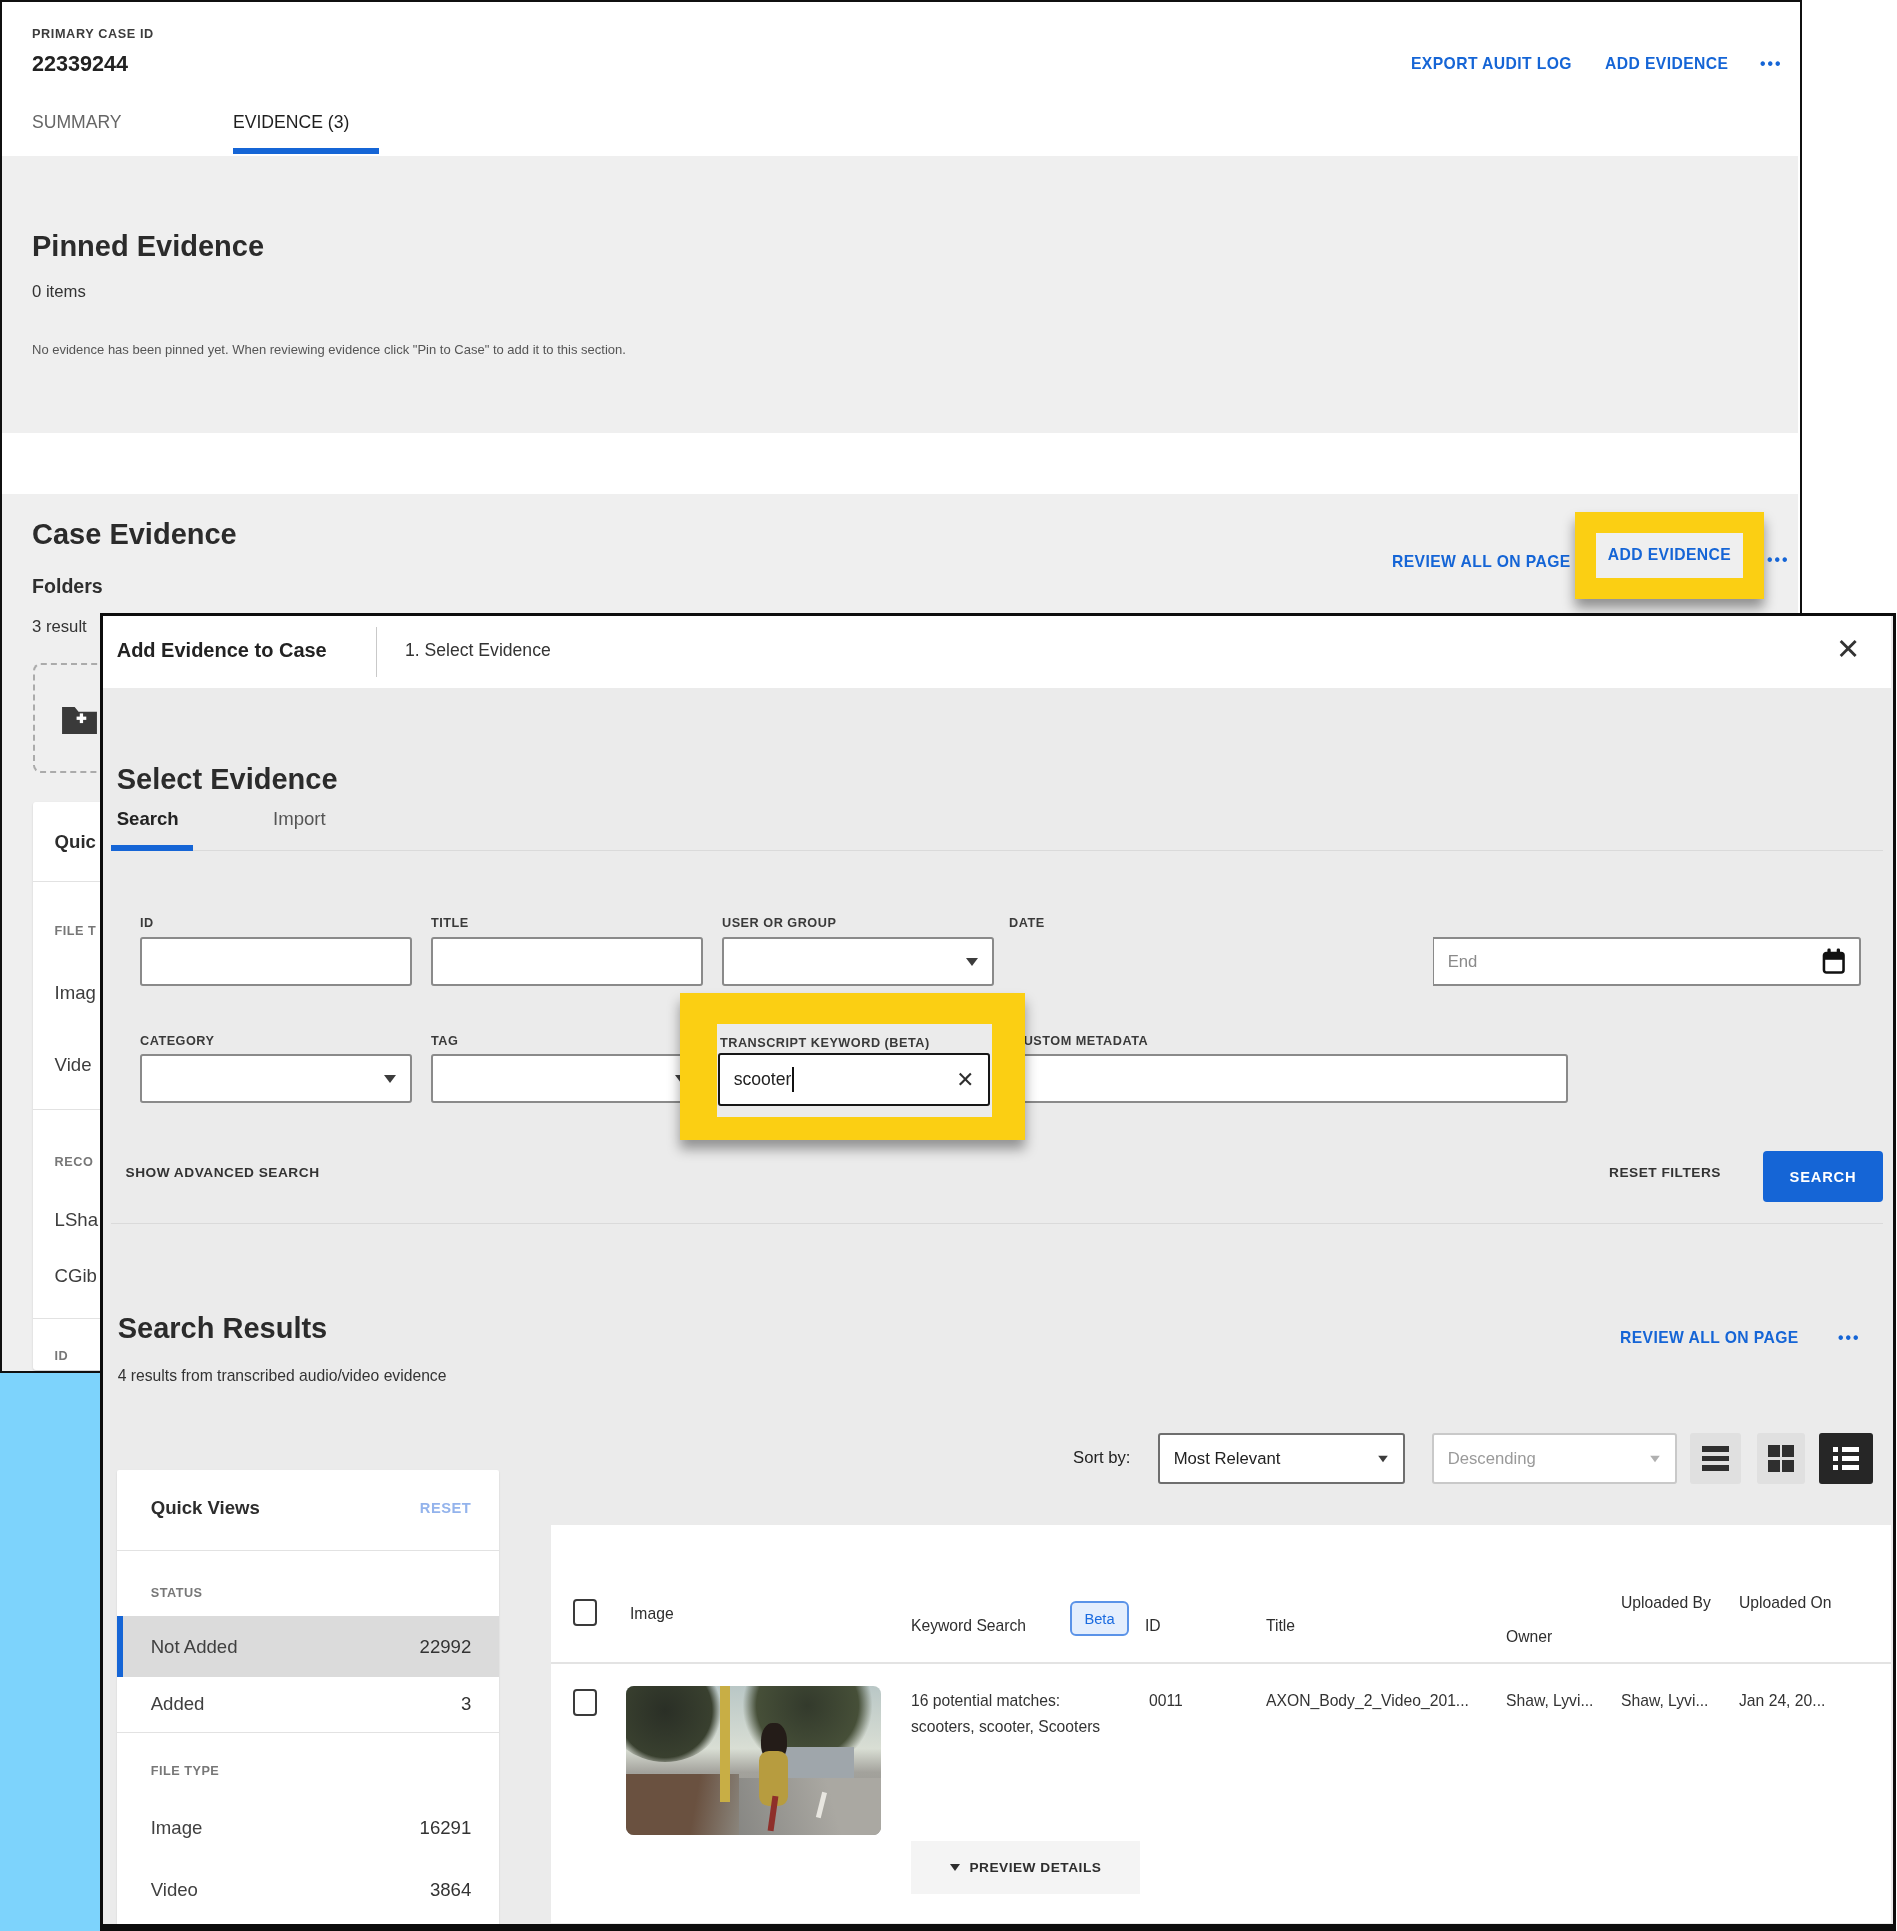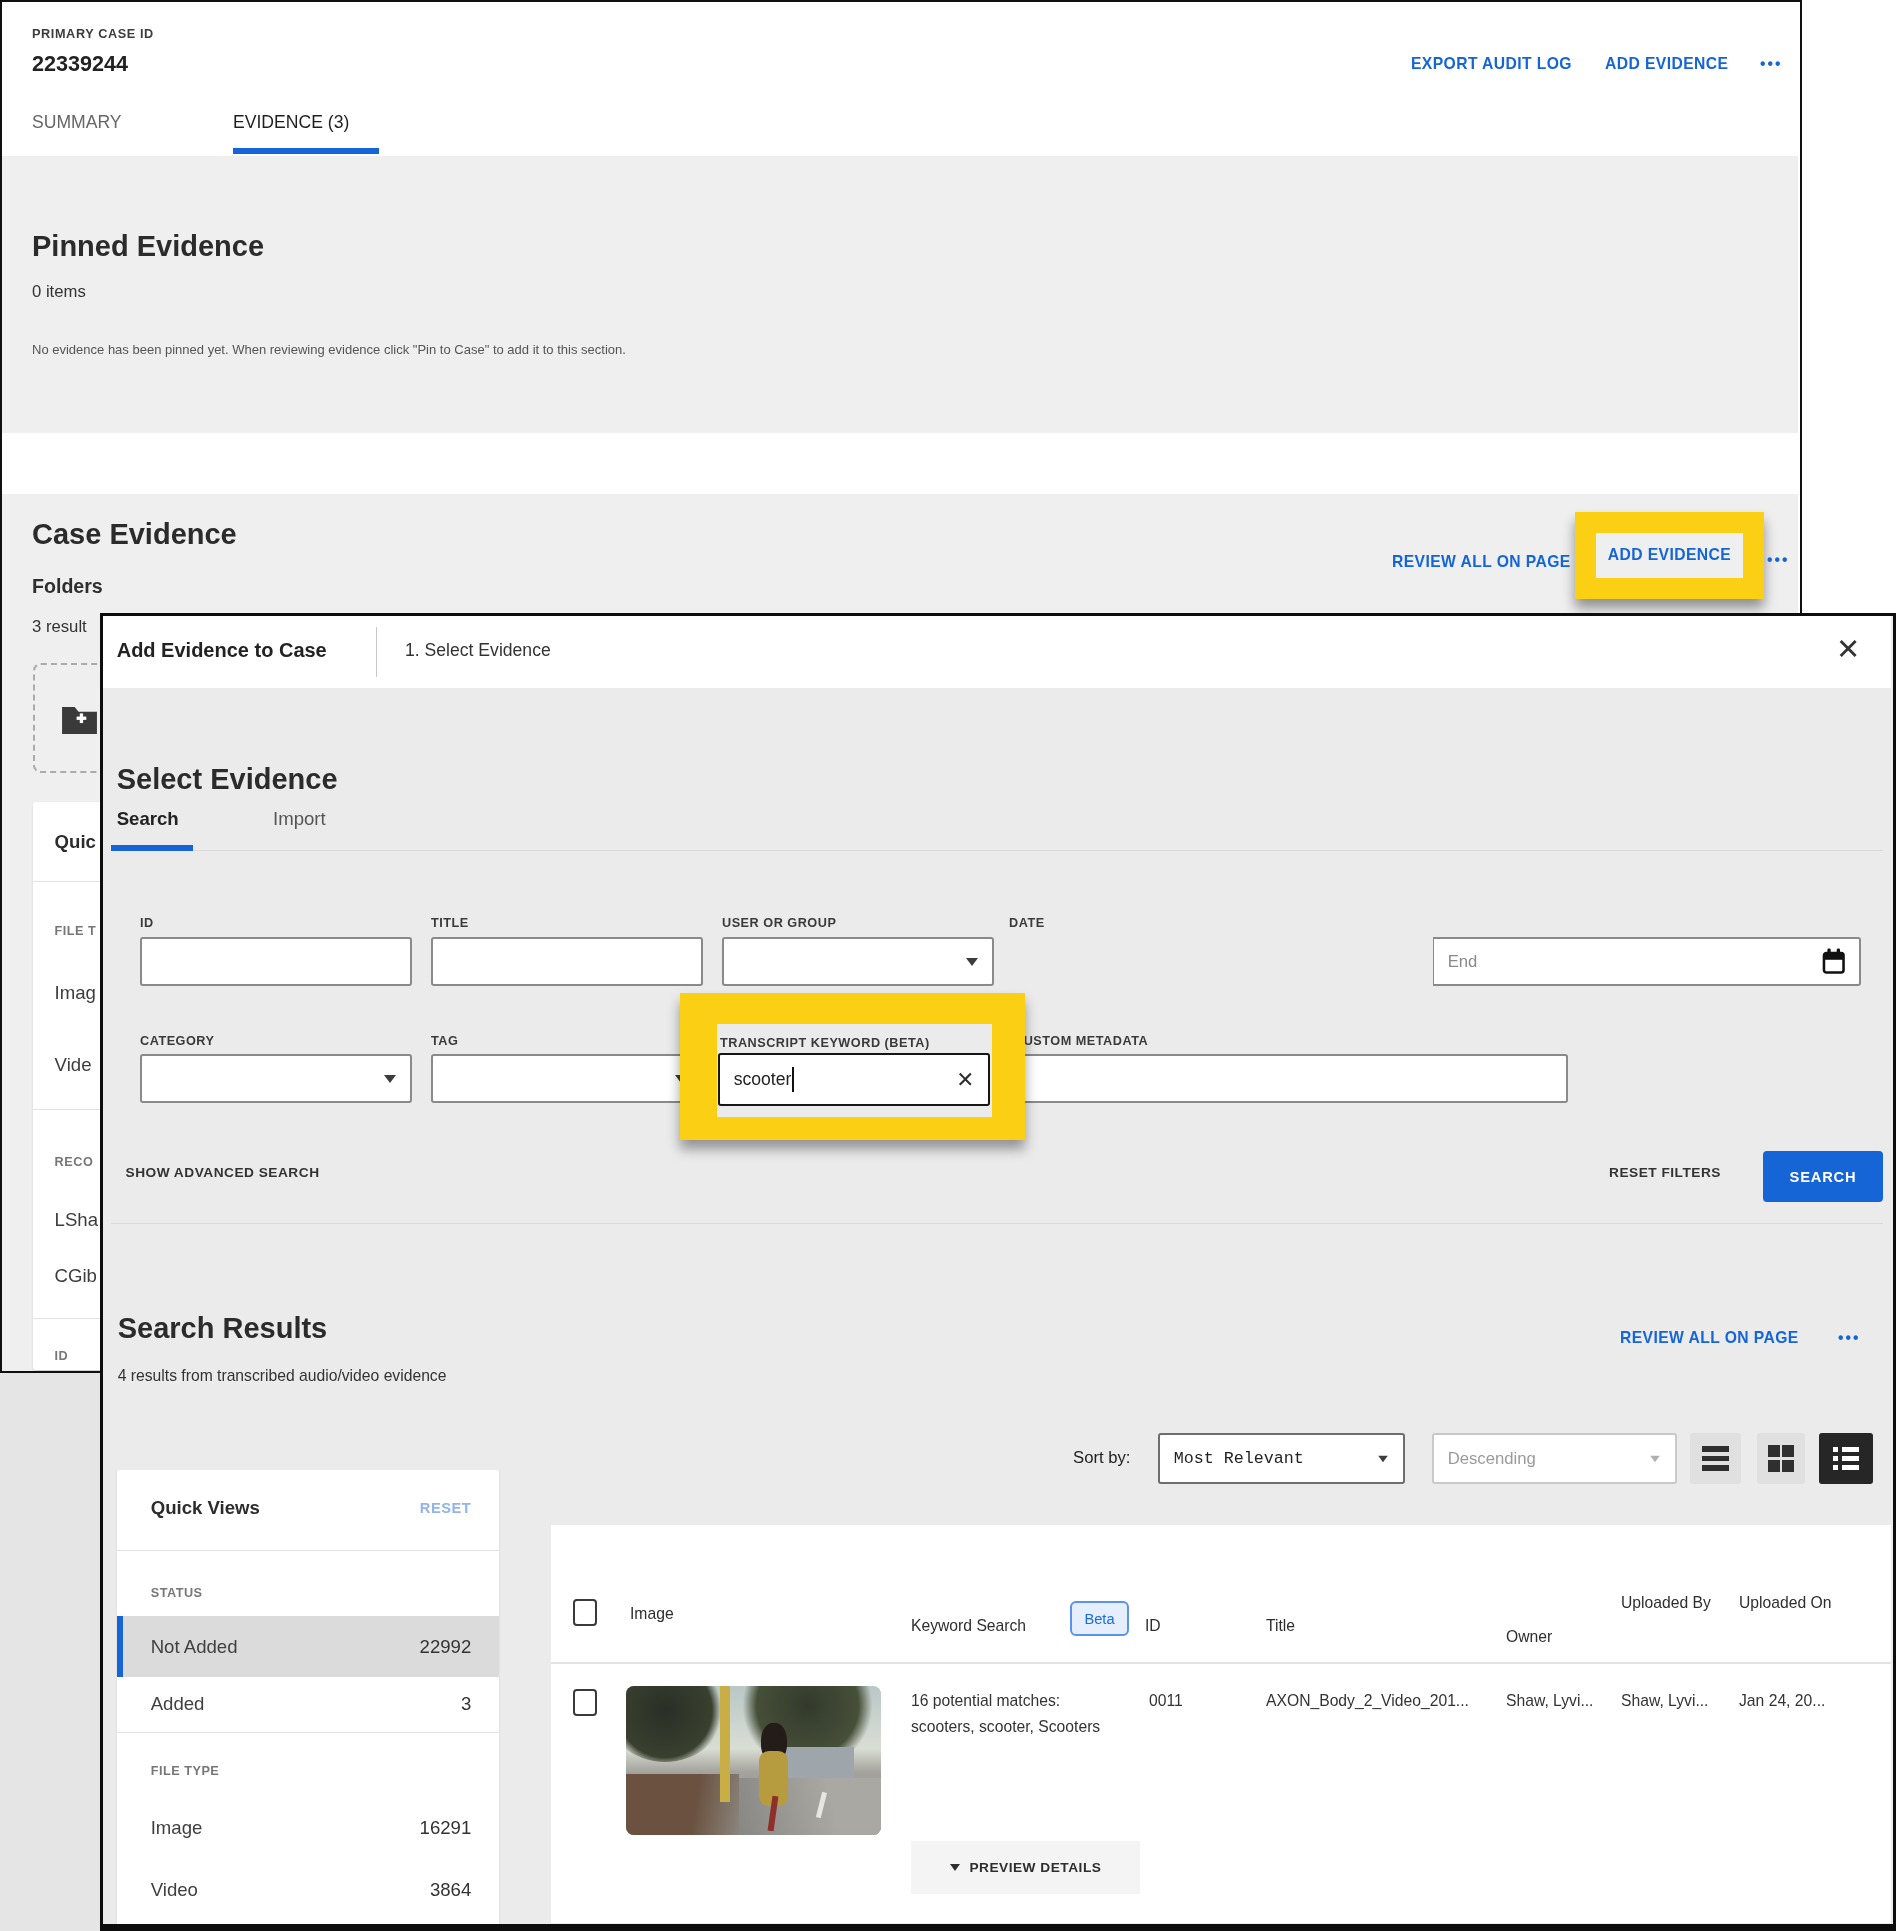--- a/index.html
+++ b/index.html
@@ -1,19 +1,19 @@
 <!DOCTYPE html>
 <html><head>
 <meta charset="utf-8">
 <style>
   * { box-sizing: border-box; margin: 0; padding: 0; }
   html,body { width:1898px; height:1932px; background:#fff; overflow:hidden;
     font-family:"Liberation Sans","DejaVu Sans",sans-serif; color:#333; }
   .abs { position:absolute; }
-  .stage { position:relative; width:1584px; height:1932px; background:#e5e5e5; }
+  .stage { position:relative; width:1584px; height:1932px; background:#7dd3fc; }
 
   
   .bg-window { left:0; top:0; width:1802px; height:1373px; background:#fff;
     border:2.9px solid #101010; overflow:hidden; }
   .graysec { background:#EFEFEF; left:0; width:1796px; }
   .small-label { font-size:12.7px; font-weight:bold; color:#3c3c3c; letter-spacing:0.6px; }
   .h1 { font-size:29px; font-weight:bold; color:#2b2b2b; }
   .link { color:#1565D6; font-weight:bold; font-size:15.7px; letter-spacing:0.4px; cursor:pointer; }
   .dots { color:#1565D6; font-weight:bold; font-size:15.7px; letter-spacing:2px; }
   .tab { font-size:17.6px; }
@@ -215,21 +215,21 @@
     <button class="abs btn-primary" style="left:1660px;top:535px;width:120px;height:51px;">SEARCH</button>
 
     <div class="abs divline" style="left:7.8px;top:607px;width:1772px;"></div>
 
     <div class="abs h1" style="left:14.7px;top:696px;">Search Results</div>
     <div class="abs" style="left:14.7px;top:751px;font-size:15.7px;color:#333;">4 results from transcribed audio/video evidence</div>
     <div class="abs link" style="left:1517px;top:713px;">REVIEW ALL ON PAGE</div>
     <div class="abs dots" style="left:1735px;top:713px;">•••</div>
 
     <div class="abs" style="left:970px;top:832px;font-size:16.7px;color:#222;">Sort by:</div>
-    <div class="abs selbox" style="left:1055px;top:817px;width:247px;height:51px;border-color:#6e6e6e;font-family:Liberation Mono, monospace;">
+    <div class="abs selbox" style="left:1055px;top:817px;width:247px;height:51px;border-color:#6e6e6e;">
       <span>Most Relevant</span>
       <span class="arrow-down" style="margin-left:auto;transform:scale(.8);"></span>
     </div>
     <div class="abs selbox" style="left:1329px;top:817px;width:245px;height:51px;border-color:#C9C9C9;color:#9a9a9a;">
       <span>Descending</span>
       <span class="arrow-down" style="margin-left:auto;transform:scale(.8);border-top-color:#b0b0b0;"></span>
     </div>
 
     <div class="abs vbtn" style="left:1587px;top:817px;width:51px;height:51px;">
       <span class="bar"></span>

